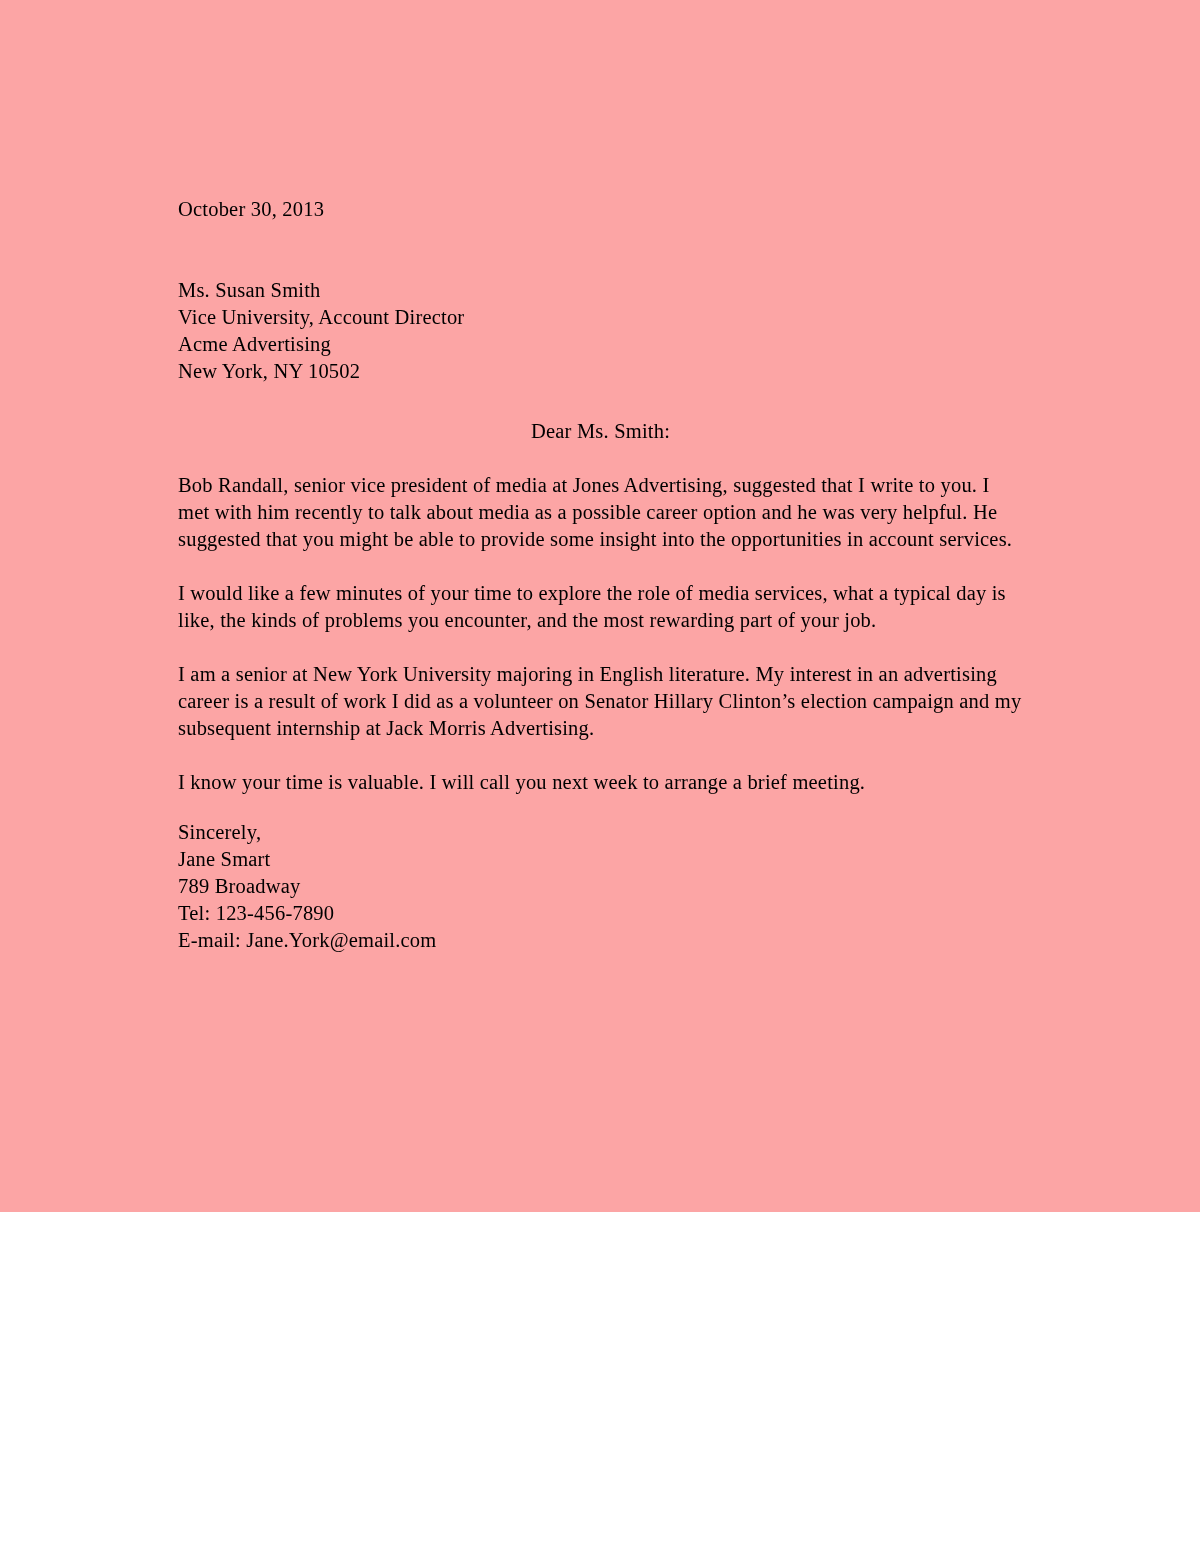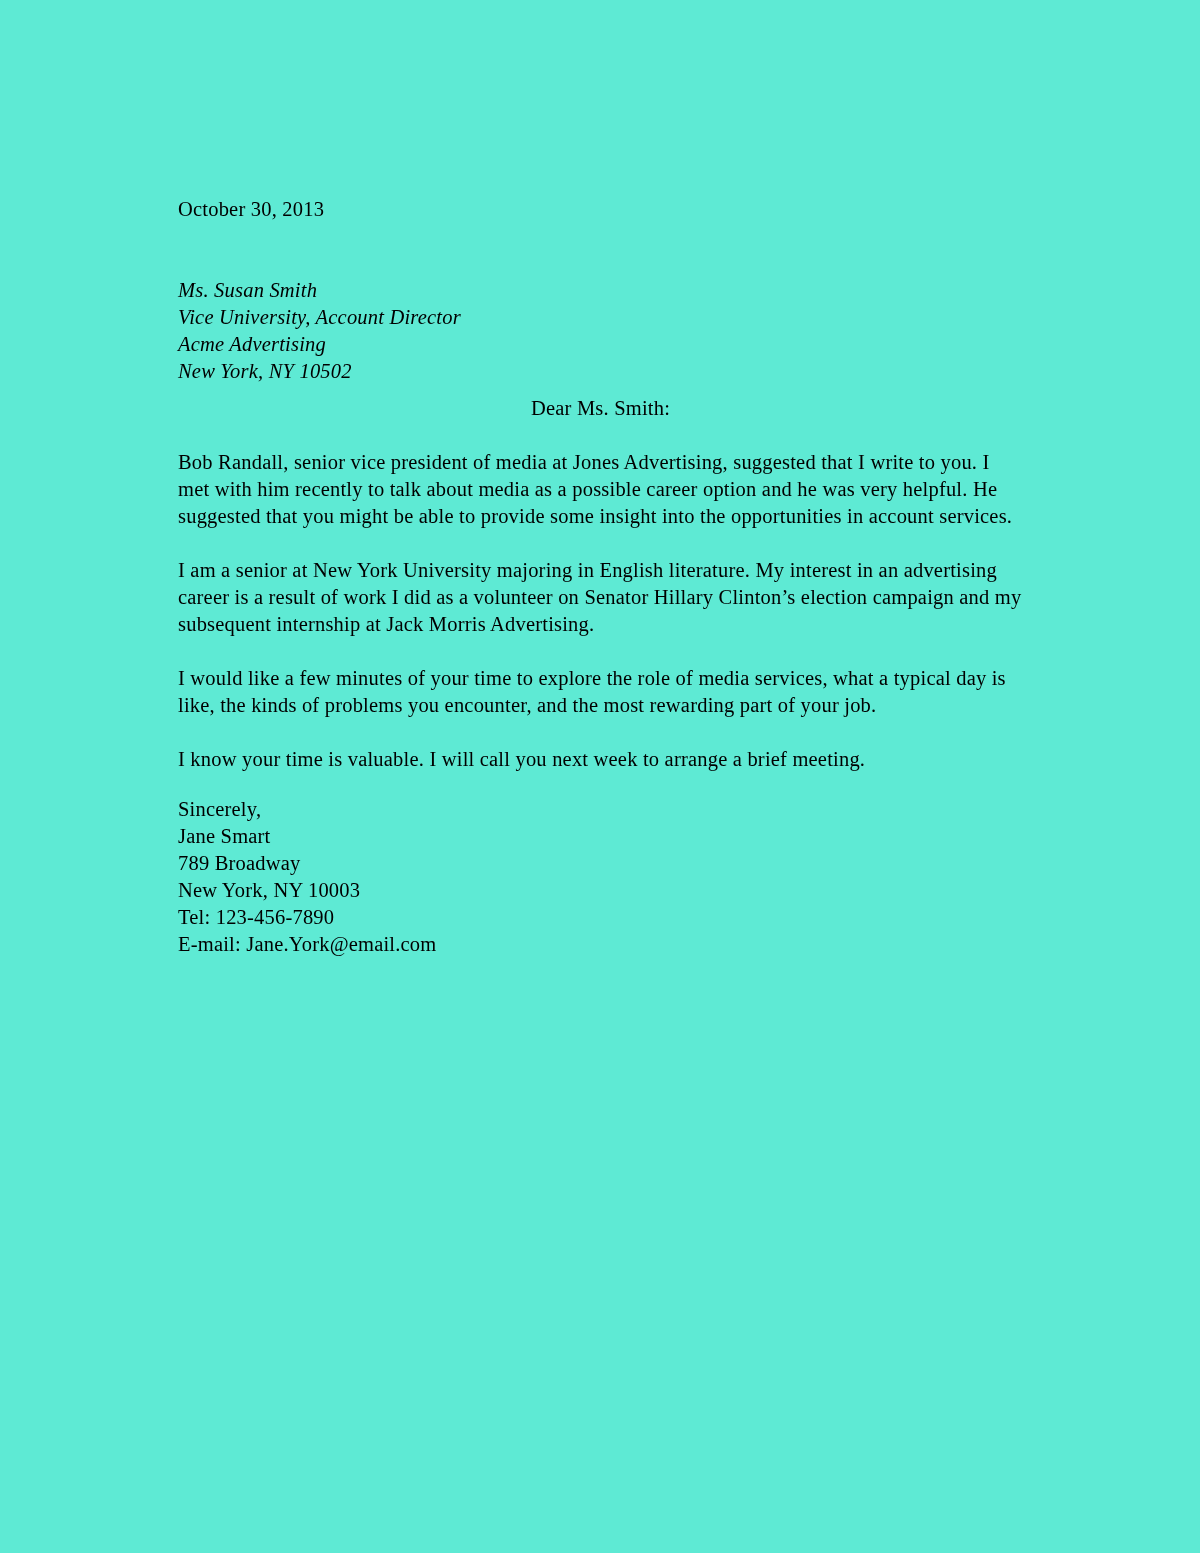--- a/index.html
+++ b/index.html
@@ -2,37 +2,37 @@
 <html><head>
 <meta charset="utf-8">
 <style>
   * { margin: 0; padding: 0; box-sizing: border-box; }
   html, body {
     background: #ffffff;
   }
   .page {
     position: relative;
     width: 1200px;
-    height: 1553px;
-    background: #5eead4;
+    height: 1212px;
+    background: #fca5a5;
     overflow: hidden;
     font-family: "Liberation Serif", "DejaVu Serif", serif;
     color: #000000;
   }
   .content {
     position: absolute;
     left: 178px;
     top: 196px;
     width: 845px;
     font-size: 20.5px;
     line-height: 27px;
     letter-spacing: 0.2px;
   }
   .block-date      { margin-bottom: 54px; }
-  .block-recipient { margin-bottom: 10px; font-style: italic; }
+  .block-recipient { margin-bottom: 33px; }
   .block-salute    { margin-bottom: 27px; text-align: center; }
   .para            { margin-bottom: 27px; }
   .para-last       { margin-bottom: 23px; }
   .block-closing   { }
   .line { display: block; }
 </style>
 </head>
 <body>
 
 <div class="page">
@@ -47,30 +47,29 @@
       <span class="line">Vice University, Account Director</span>
       <span class="line">Acme Advertising</span>
       <span class="line">New York, NY 10502</span>
     </div>
 
     <div class="block-salute">
       <span class="line">Dear Ms. Smith:</span>
     </div>
 
     <p class="para">Bob Randall, senior vice president of media at Jones Advertising, suggested that I write to you. I met with him recently to talk about media as a possible career option and he was very helpful. He suggested that you might be able to provide some insight into the opportunities in account services.</p>
+    <p class="para">I would like a few minutes of your time to explore the role of media services, what a typical day is like, the kinds of problems you encounter, and the most rewarding part of your job.</p>
     <p class="para">I am a senior at New York University majoring in English literature. My interest in an advertising career is a result of work I did as a volunteer on Senator Hillary Clinton’s election campaign and my subsequent internship at Jack Morris Advertising.</p>
-    <p class="para">I would like a few minutes of your time to explore the role of media services, what a typical day is like, the kinds of problems you encounter, and the most rewarding part of your job.</p>
     <p class="para para-last">I know your time is valuable. I will call you next week to arrange a brief meeting.</p>
 
     <div class="block-closing">
       <span class="line">Sincerely,</span>
     </div>
 
     <div class="block-sender">
       <span class="line">Jane Smart</span>
       <span class="line">789 Broadway</span>
-      <span class="line">New York, NY 10003</span>
       <span class="line">Tel: 123-456-7890</span>
       <span class="line">E-mail: Jane.York@email.com</span>
     </div>
 
   </div>
 </div>
 
 </body></html>

